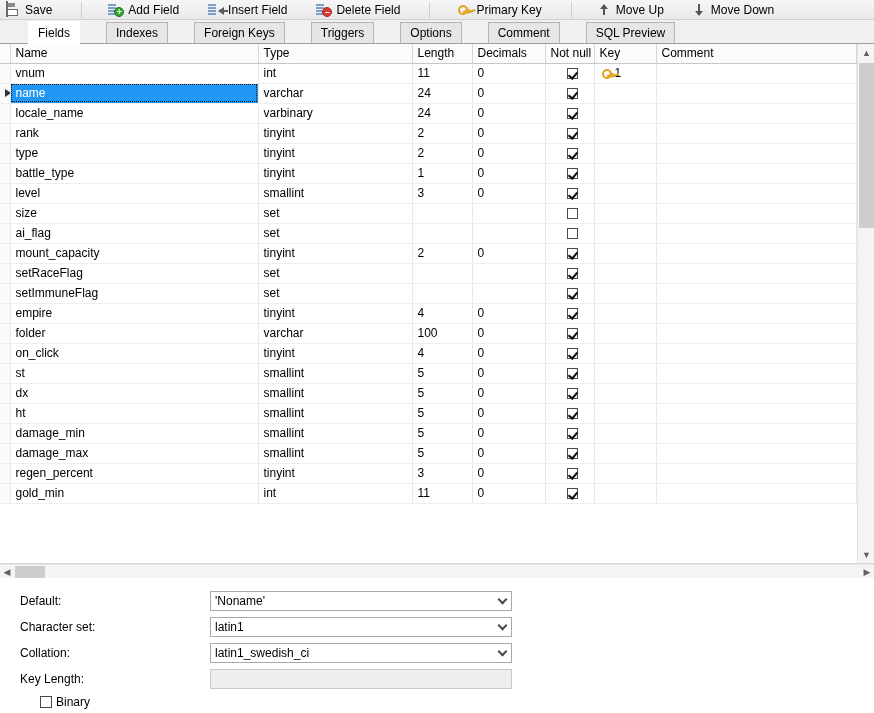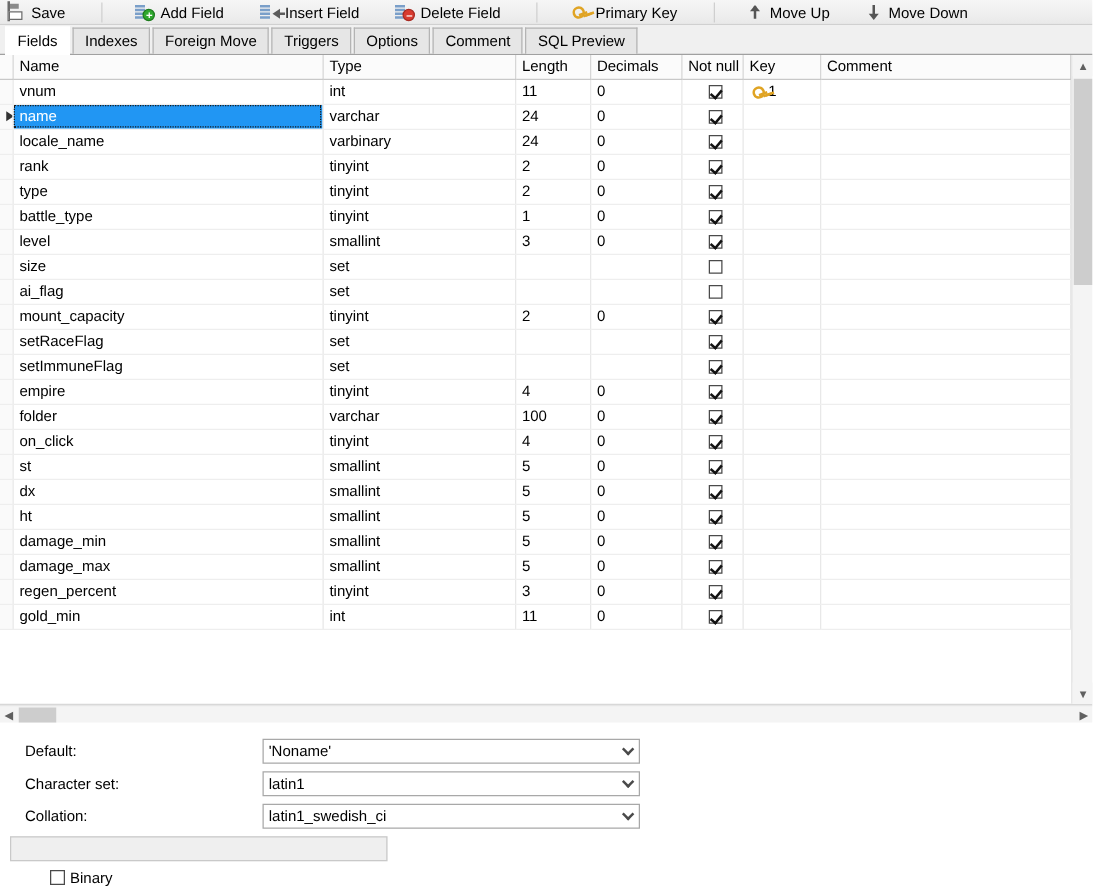--- a/index.html
+++ b/index.html
@@ -134,20 +134,21 @@
     height: 21px;
     line-height: 20px;
     padding: 0 9px;
     margin-right: 2px;
     font-size: 12px;
     background: #e6e6e6;
     border: 1px solid #b4b4b4;
     border-bottom: none;
     cursor: default;
     white-space: nowrap;
+    margin-left: 24px;
   }
   .tab.active {
     background: #ffffff;
     border-color: transparent;
     height: 23px;
     line-height: 22px;
     font-weight: normal;
     position: relative;
     top: 1px;
   }
@@ -333,21 +334,21 @@
   </div>
   <div class="tb-btn">
     <span class="arrow-dn"></span>
     <span>Move Down</span>
   </div>
 </div>
 
 <div id="tabstrip">
   <div class="tab active"><span>Fields</span></div>
   <div class="tab"><span>Indexes</span></div>
-  <div class="tab"><span>Foreign Move</span></div>
+  <div class="tab"><span>Foreign Keys</span></div>
   <div class="tab"><span>Triggers</span></div>
   <div class="tab"><span>Options</span></div>
   <div class="tab"><span>Comment</span></div>
   <div class="tab"><span>SQL Preview</span></div>
 </div>
 
 <div id="gridwrap">
   <div id="gridscroll">
     <table class="grid">
       <colgroup>
@@ -633,20 +634,21 @@
     </div>
   </div>
   <div class="prow">
     <div class="plabel">Collation:</div>
     <div class="pfield">
       <span>latin1_swedish_ci</span>
       <span class="chev"></span>
     </div>
   </div>
   <div class="prow">
+    <div class="plabel">Key Length:</div>
     <div class="pfield disabled">
       <span></span>
     </div>
   </div>
   <div class="pcheckrow">
     <span class="cb"></span>
     <span>Binary</span>
   </div>
 </div>
 

